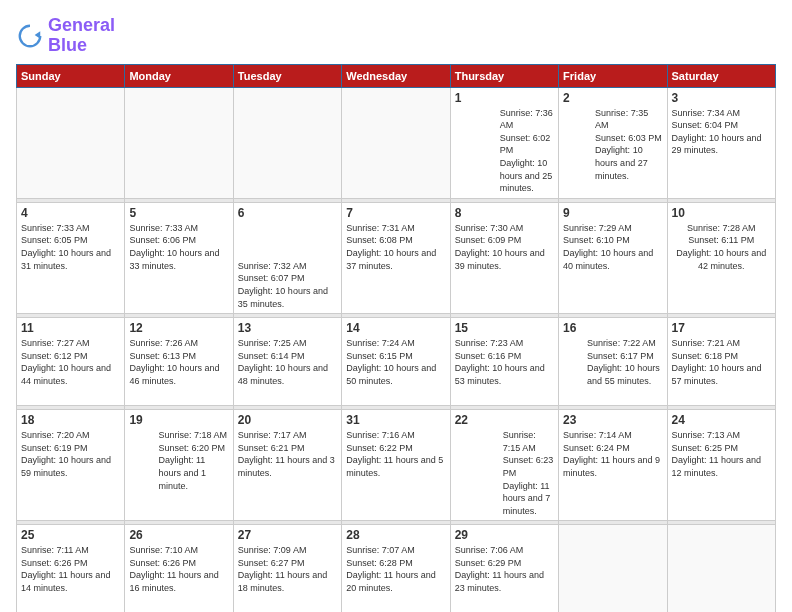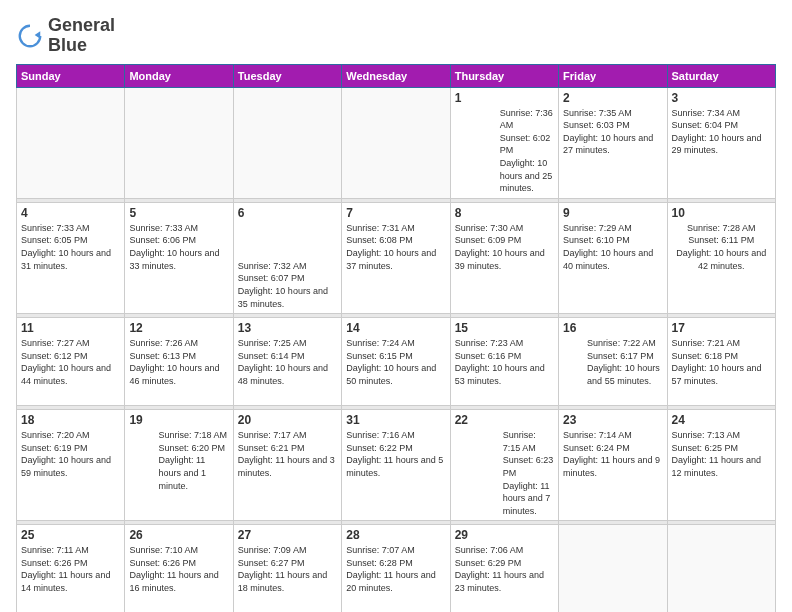--- a/index.html
+++ b/index.html
@@ -28,21 +28,21 @@
       align-items: center;
       gap: 4px;
     }
     .logo-text {
       font-size: 18px;
       font-weight: bold;
       color: #333;
       line-height: 1.1;
     }
     .logo-text span {
-      color: #404040;
+      color: #8b5cf6;
     }
     .logo-icon {
       width: 28px;
       height: 28px;
     }
     .title-block {
       text-align: right;
     }
     .month-title {
       font-size: 32px;
@@ -55,21 +55,21 @@
       color: #555;
     }
     .calendar {
       flex: 1;
       border: 1px solid #ccc;
       border-collapse: collapse;
       width: 100%;
       table-layout: fixed;
     }
     .calendar th {
-      background: #a21caf;
+      background: #b91c1c;
       color: #fff;
       font-size: 11px;
       font-weight: bold;
       padding: 5px 4px;
       text-align: left;
       border: 1px solid #2e6aa0;
     }
     .calendar td {
       border: 1px solid #ccc;
       vertical-align: top;
@@ -141,21 +141,21 @@
           <td class="empty"></td>
           <td class="empty"></td>
           <td>
             <span class="day-number">1</span>
             <div class="day-info" style="white-space: pre-line; margin-left: 45px;">Sunrise: 7:36 AM
 Sunset: 6:02 PM
 Daylight: 10 hours and 25 minutes.</div>
           </td>
           <td>
             <span class="day-number">2</span>
-            <div class="day-info" style="white-space: pre-line;">Sunrise: 7:35 AM
+            <div class="day-info" style="white-space: pre-line; margin-left: 32px;">Sunrise: 7:35 AM
 Sunset: 6:03 PM
 Daylight: 10 hours and 27 minutes.</div>
           </td>
           <td>
             <span class="day-number">3</span>
             <div class="day-info" style="white-space: pre-line;">Sunrise: 7:34 AM
 Sunset: 6:04 PM
 Daylight: 10 hours and 29 minutes.</div>
           </td>
         </tr>

